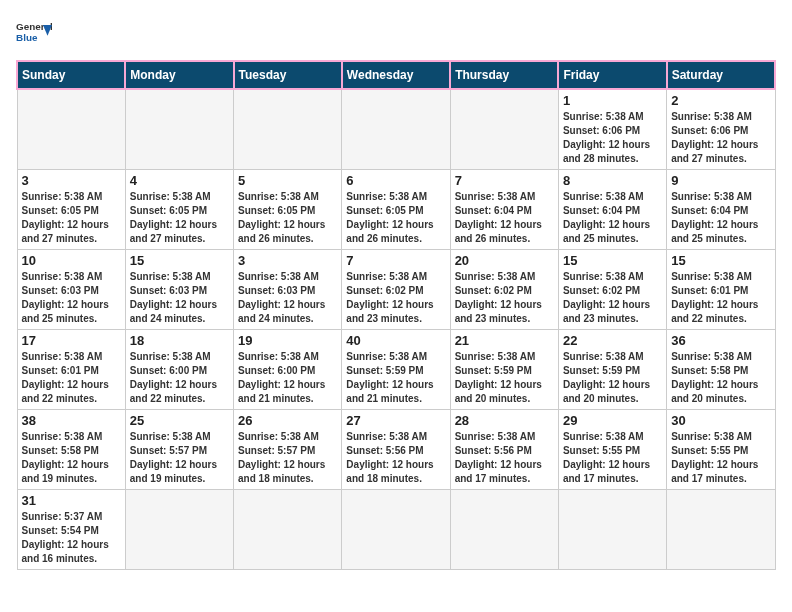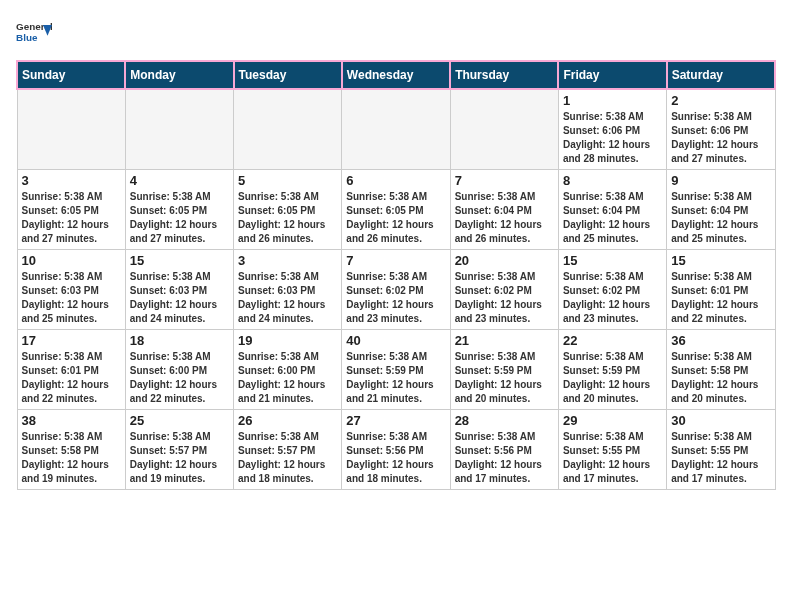--- a/index.html
+++ b/index.html
@@ -301,14 +301,28 @@
 Sunset: 5:55 PM
 Daylight: 12 hours and 17 minutes.</div>
         </td>
         <td>
           <span class="day-number">30</span>
           <div class="day-info">Sunrise: 5:38 AM
 Sunset: 5:55 PM
 Daylight: 12 hours and 17 minutes.</div>
         </td>
       </tr>
+      <tr class="last-row">
+        <td>
+          <span class="day-number">31</span>
+          <div class="day-info">Sunrise: 5:37 AM
+Sunset: 5:54 PM
+Daylight: 12 hours and 16 minutes.</div>
+        </td>
+        <td class="empty"></td>
+        <td class="empty"></td>
+        <td class="empty"></td>
+        <td class="empty"></td>
+        <td class="empty"></td>
+        <td class="empty"></td>
+      </tr>
     </tbody>
 </table>
 
 </body></html>

